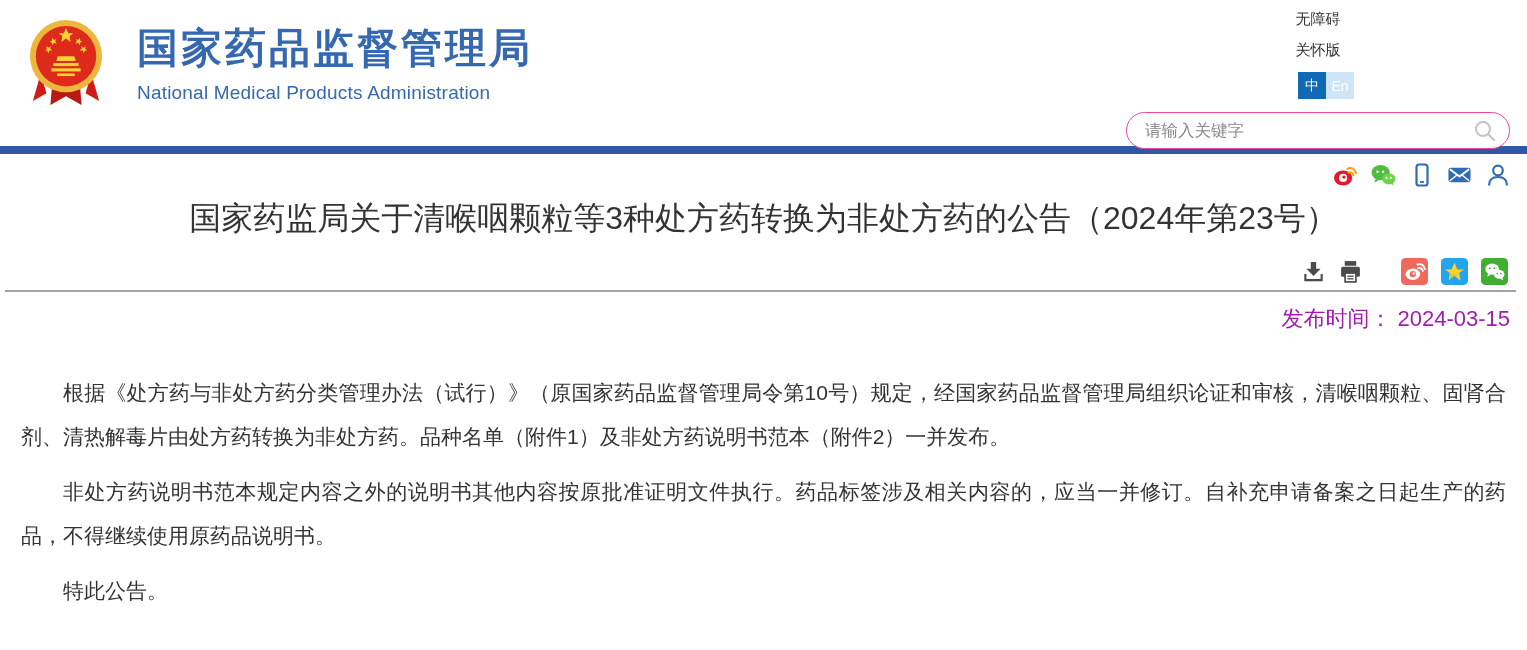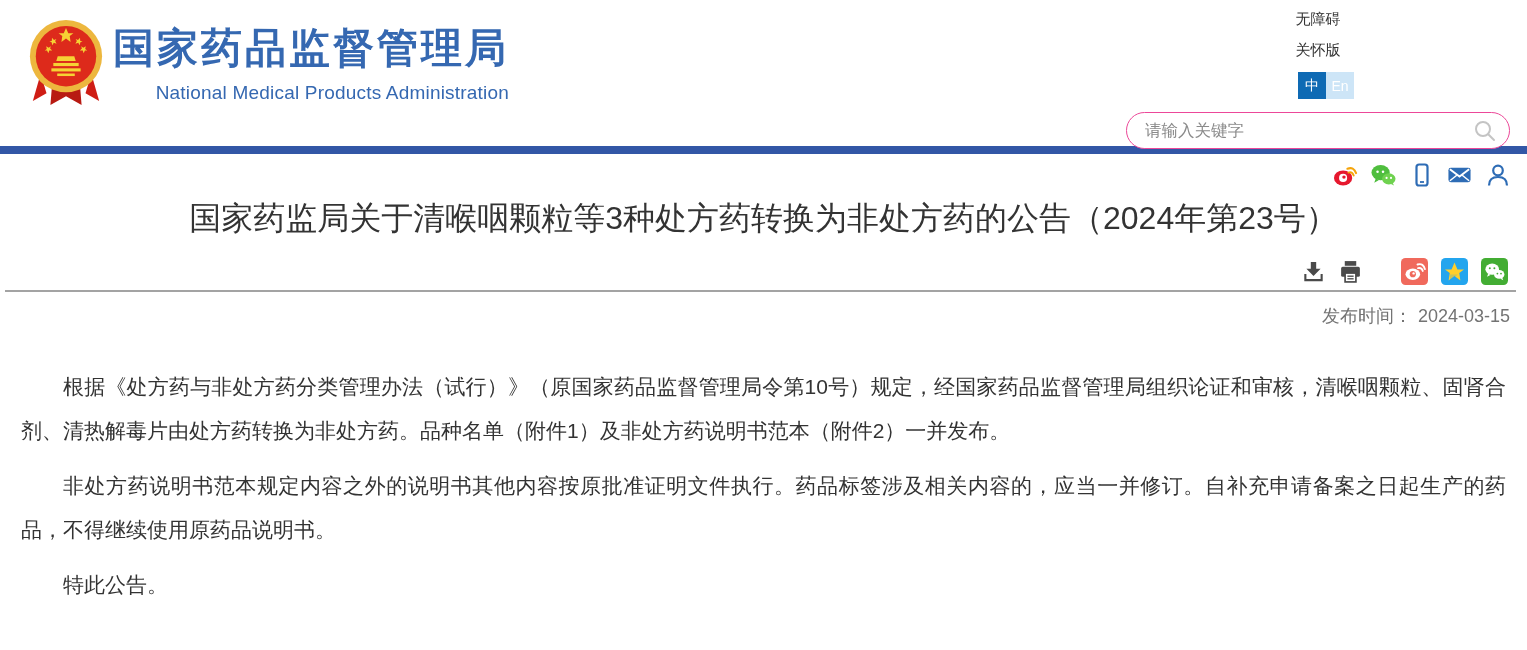--- a/index.html
+++ b/index.html
@@ -1,21 +1,21 @@
 <!DOCTYPE html>
 <html style="--brand-blue: #3568b1; --bar-blue: #3257a6; --lang-active-bg: #0e6ab4; --lang-inactive-bg: #cde5f7;"><head>
 <meta charset="utf-8">
 <style>
   * { box-sizing: border-box; margin: 0; padding: 0; }
   html,body { width: 1527px; height: 650px; overflow: hidden; background: #fff;
     font-family: "Liberation Sans", "DejaVu Sans", sans-serif; }
 
   
   .site-header { position: relative; height: 146px; background: #fff; }
-  .header-left { position: absolute; left: 27px; top: 16px; display: flex; align-items: center; gap: 8px; text-align: right; }
+  .header-left { position: absolute; left: 27px; top: 16px; display: flex; align-items: center; gap: 32px; }
   .emblem { display: inline-block; width: 78px; height: 92px; }
   .site-name { font-size: 41px; font-weight: bold; color: var(--brand-blue,#3568b1); letter-spacing: 3px; }
   .site-name-en { font-size: 19px; color: var(--brand-blue,#3568b1); margin-top: 6px; letter-spacing: .2px; }
 
   .header-right { position: absolute; right: 17px; top: 10px; width: 384px; }
   .top-links { display: flex; justify-content: flex-end; align-items: center; gap: 12px; font-size: 15px; color: #333; flex-direction: column; }
   .top-links a { color: #333; text-decoration: none; cursor: pointer; }
   .lang-toggle { display: inline-flex; margin-left: 16px; cursor: pointer; }
   .lang { display: inline-flex; width: 28px; height: 27px; align-items: center; justify-content: center; font-size: 14px; }
   .lang.zh { background: var(--lang-active-bg,#0e6ab4); color: #fff; }
@@ -31,21 +31,21 @@
 
   .blue-bar { height: 8px; background: var(--bar-blue,#3257a6); }
 
   
   .content { padding: 0 9px; }
   .article-title { margin-top: 43px; text-align: center; font-size: 32px; font-weight: 400; color: #333; }
   .action-row { margin-top: 17px; display: flex; justify-content: flex-end; align-items: center; gap: 13px; padding-right: 10px; }
   .action-row .gap { width: 12px; }
   .aicon { display: inline-flex; cursor: pointer; }
   .divider { border: 0; border-top: 2px solid #a3a3a3; margin-top: 5px; margin-left: -4px; margin-right: 2px; }
-  .pub-date { margin-top: 12px; text-align: right; font-size: 18px; color: #737373; padding-right: 8px; }
+  .pub-date { margin-top: 12px; text-align: right; font-size: 22px; color: #a21caf; padding-right: 8px; }
   .pub-date .dl { margin-right: 6px; }
 
   .article-body { margin-top: 37px; font-size: 21px; line-height: 43.5px; color: #333; text-align: justify; }
   .article-body p { text-indent: 2em; margin: 12px; }
 </style>
 </head>
 <body>
 
 <svg width="0" height="0" style="position:absolute">
   <defs>

